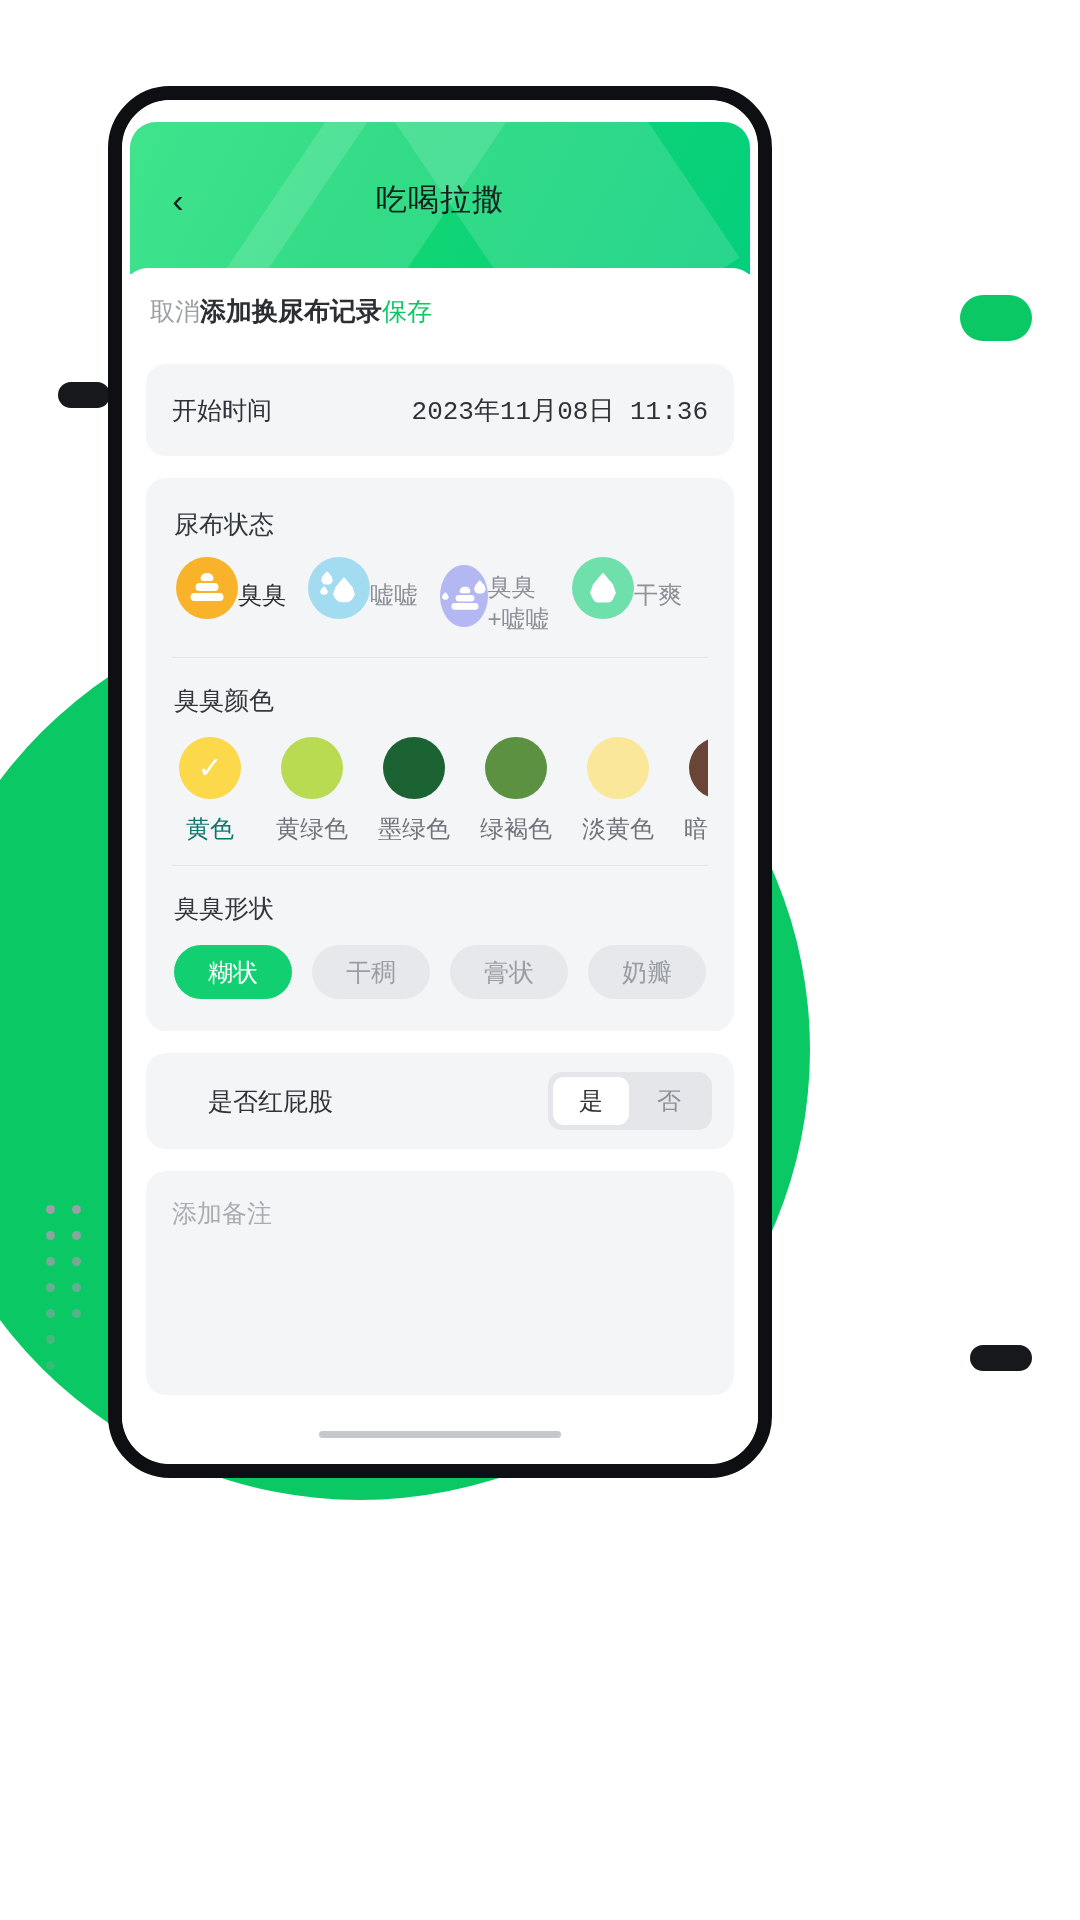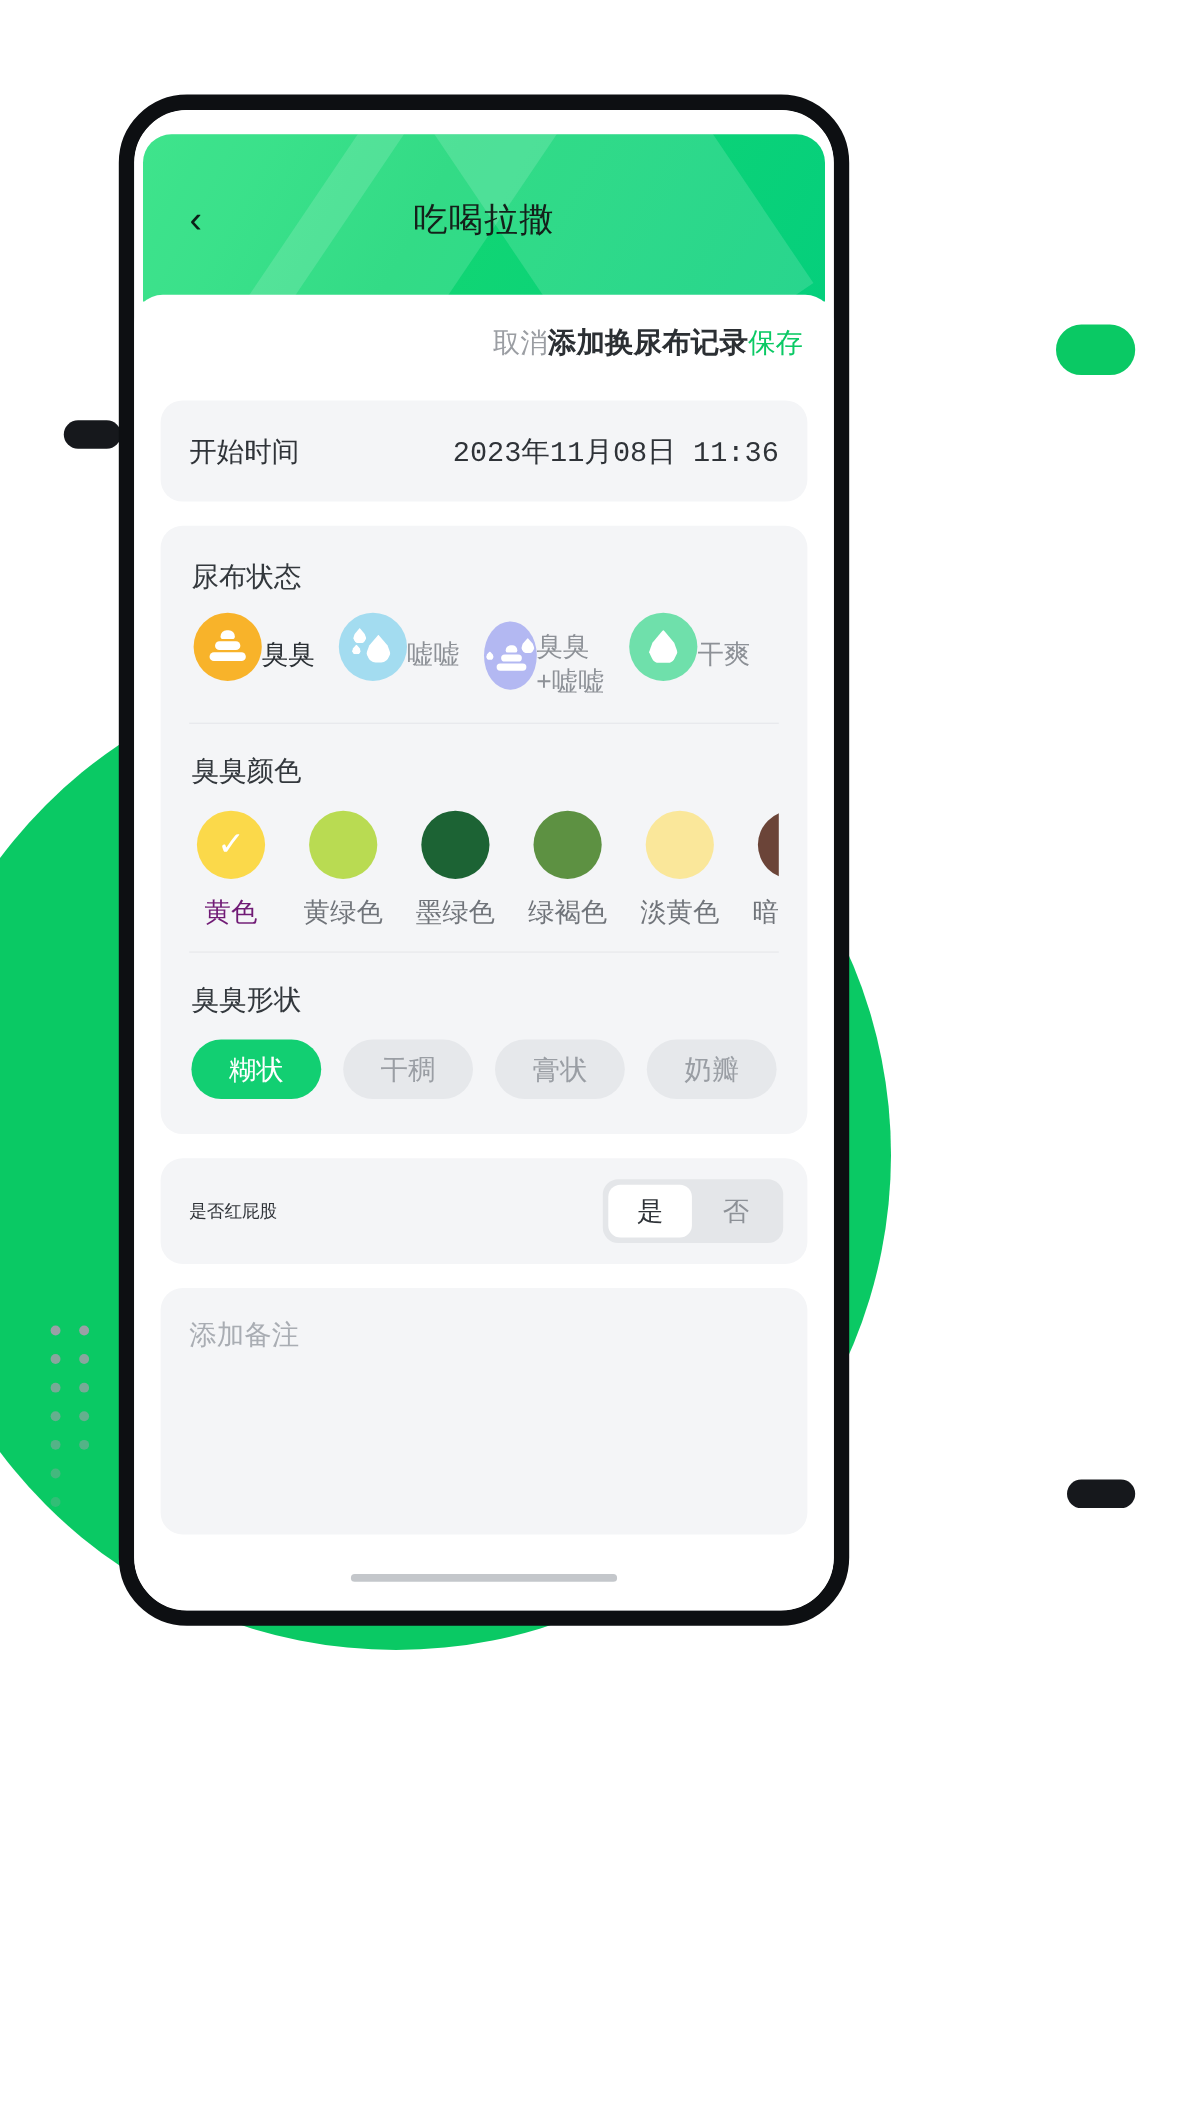--- a/index.html
+++ b/index.html
@@ -81,21 +81,21 @@
   }
 
   
   .sheet {
     position: relative; margin-top: -6px; background: #ffffff;
     border-radius: 26px 26px 0 0; min-height: 1130px; padding: 0 0 10px 0;
     z-index: 3;
   }
 
   .toolbar {
-    display: flex; align-items: center; justify-content: flex-end;
+    display: flex; align-items: center; justify-content: flex-start;
     height: 86px; padding: 0 28px;
   }
   .tb-cancel { font-size: 25px; color: #9b9ea3; }
   .tb-title  { font-size: 26px; color: #2b2f33; font-weight: 700; }
   .tb-save   { font-size: 25px; color: #0ac964; }
 
   
   .card {
     margin: 0 24px 22px 24px; background: #f4f5f7; border-radius: 20px;
   }
@@ -153,38 +153,38 @@
   
   .color-row {
     display: flex; gap: 30px; padding: 14px 0 2px 2px;
     overflow: hidden;
   }
   .color-item { display: flex; flex-direction: column; align-items: center; flex: 0 0 auto; width: 72px; }
   .sw { width: 62px; height: 62px; border-radius: 50%;
         display: flex; align-items: center; justify-content: center; }
   .sw .chk { color: #ffffff; font-size: 30px; line-height: 1; font-weight: 600; }
   .c-label { margin-top: 14px; font-size: 24px; white-space: nowrap; }
-  .c-label.on  { color: #701a75; }
+  .c-label.on  { color: #0f766e; }
   .c-label.off { color: #70747a; }
 
   
   .chip-row { display: flex; gap: 20px; padding: 14px 0 6px 2px; overflow: hidden; }
   .chip {
     flex: 0 0 auto; height: 54px; min-width: 118px; padding: 0 24px;
     border-radius: 27px; display: flex; align-items: center; justify-content: center;
     font-size: 25px; background: #e6e8eb; color: #9a9ea4;
   }
   .chip.on { background: #12cf72; color: #ffffff; }
 
   
   .card.toggle {
     display: flex; align-items: center; justify-content: space-between;
     height: 96px; padding: 0 22px 0 26px;
   }
-  .tg-label { font-size: 16px; color: #2f3338; }
+  .tg-label { font-size: 25px; color: #2f3338; margin-left: 36px; }
   .seg {
     display: flex; background: #e4e6e9; border-radius: 14px; padding: 5px; gap: 2px;
   }
   .seg div {
     width: 76px; height: 48px; border-radius: 11px;
     display: flex; align-items: center; justify-content: center;
     font-size: 24px; color: #8d9197;
   }
   .seg div.on { background: #ffffff; color: #2f3338; }
 

